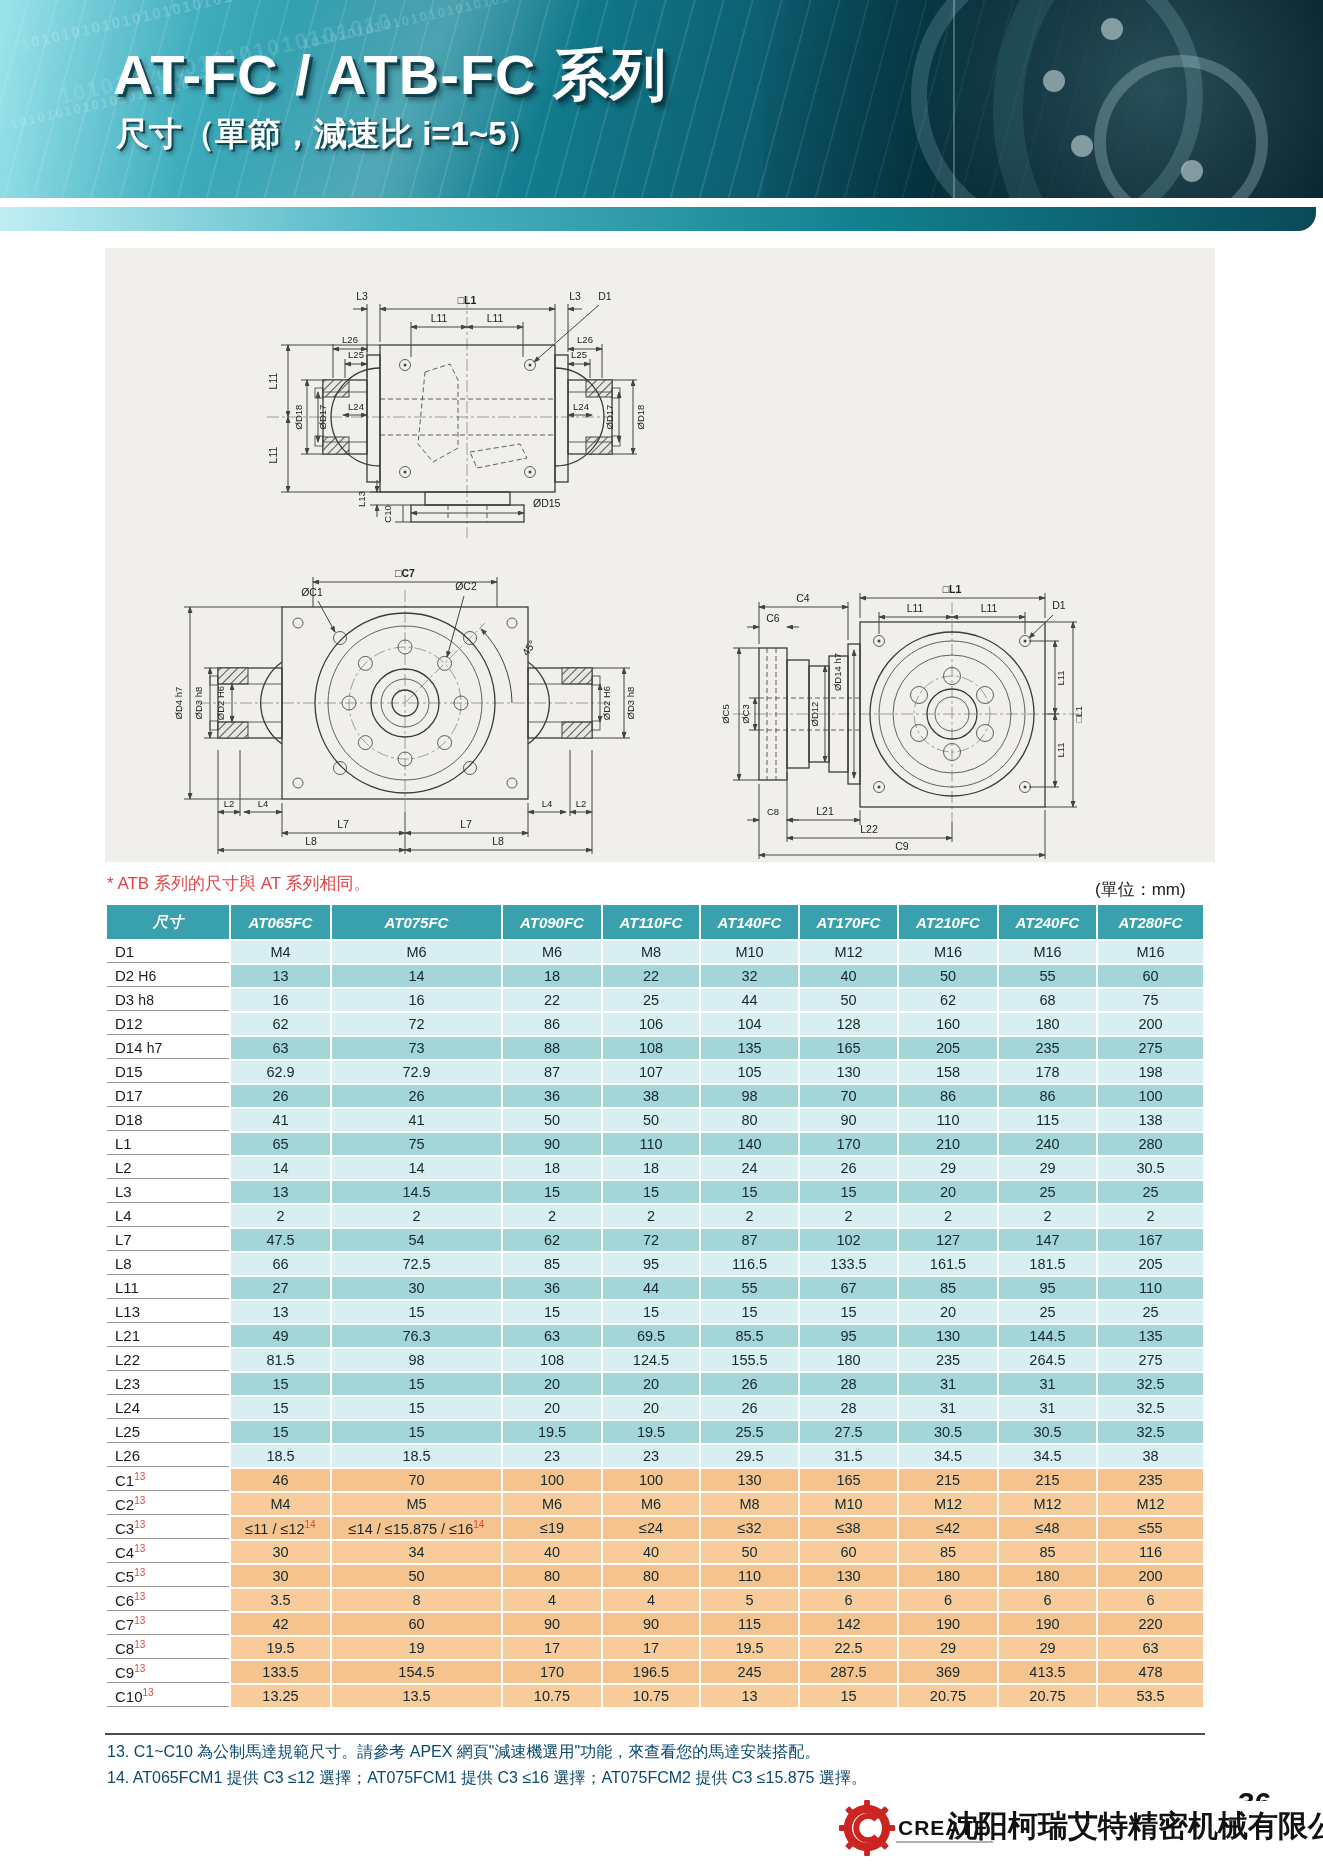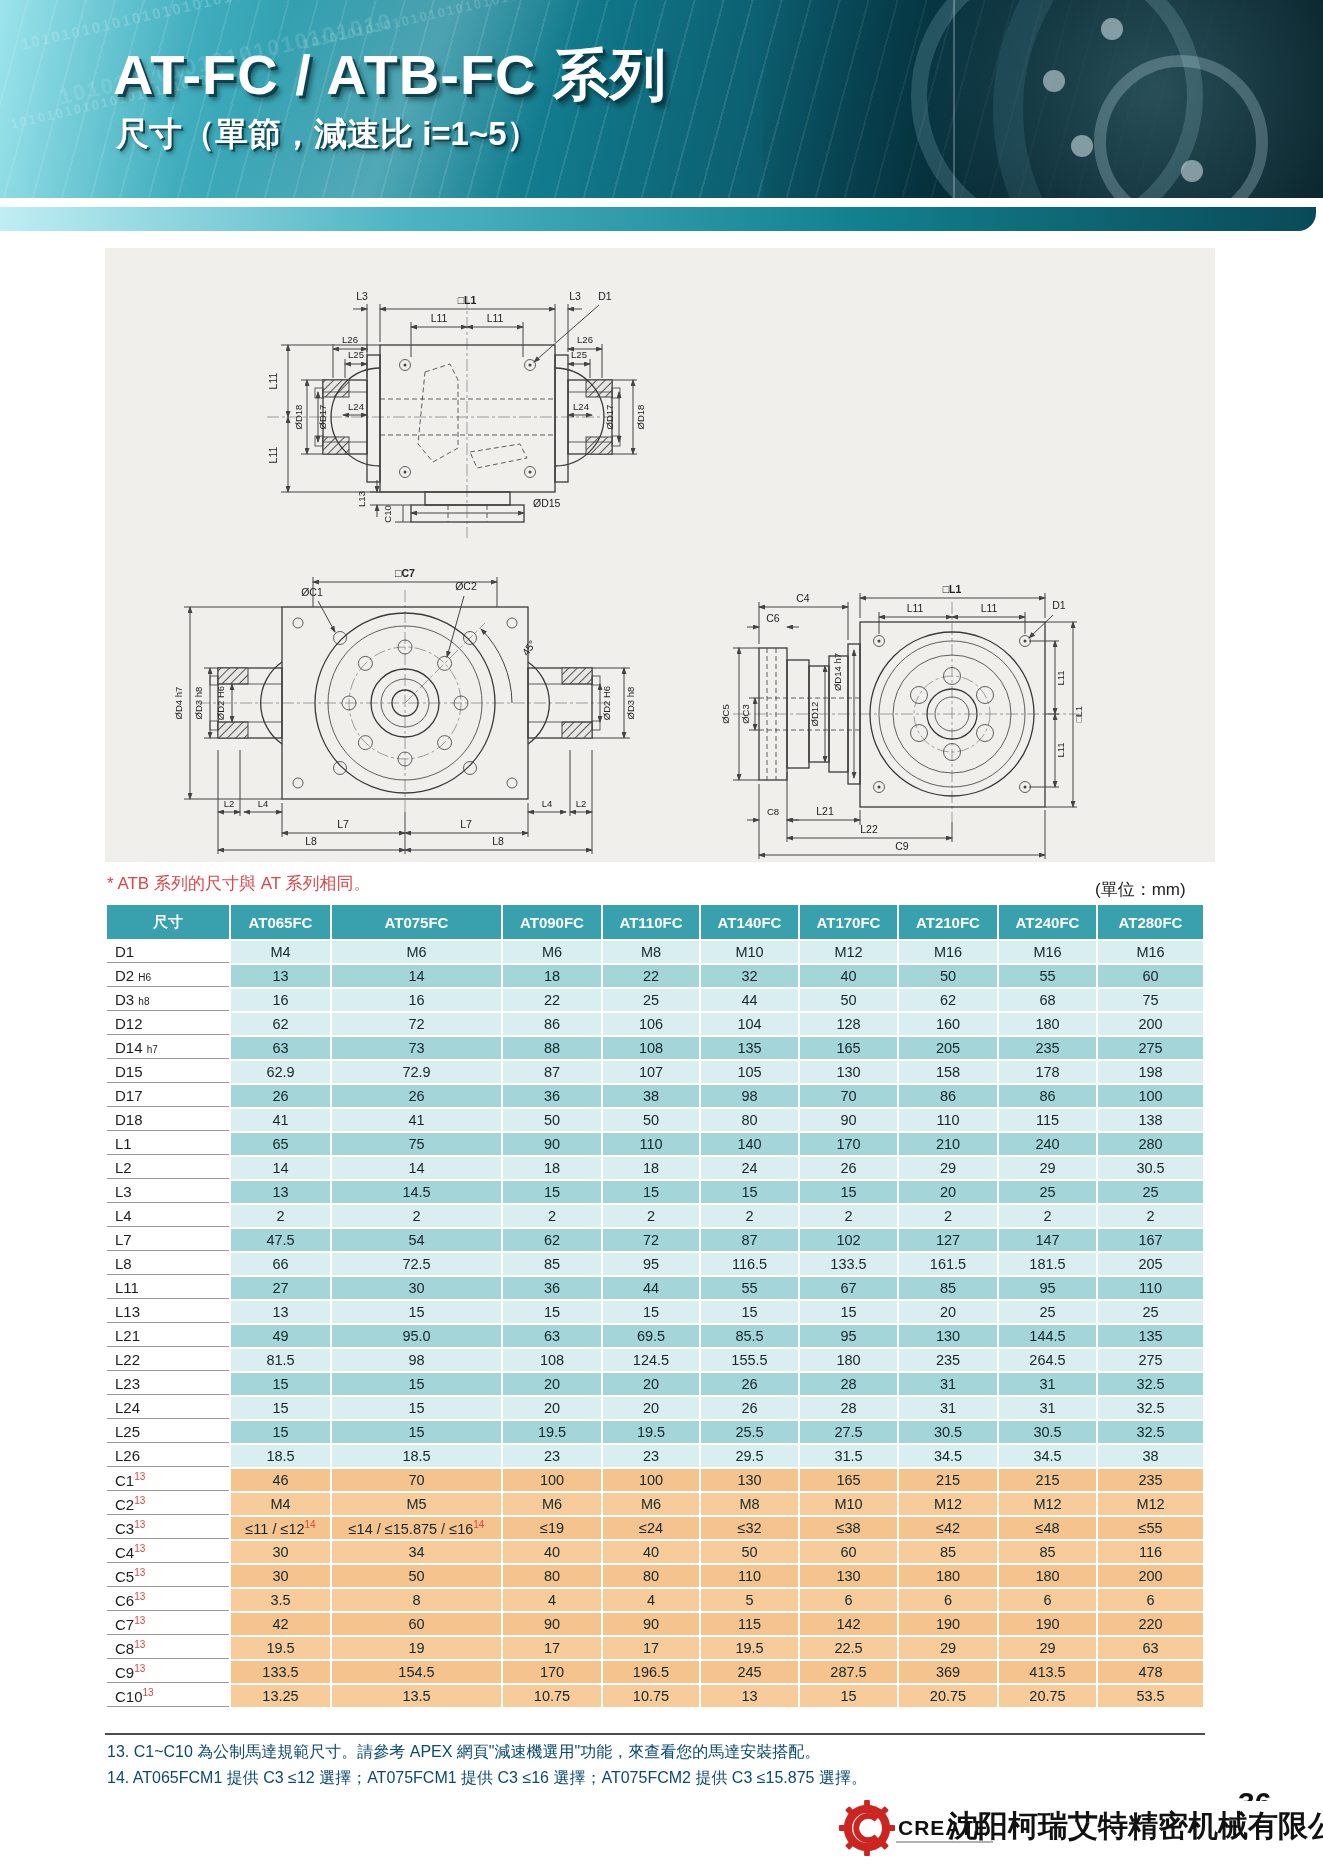--- a/index.html
+++ b/index.html
@@ -41,29 +41,29 @@
   .thin{stroke-width:.8;}
   .dash{stroke-dasharray:5 3;}
   .dl{stroke:#444;stroke-width:1;fill:none;}
   .cl{stroke:#888;stroke-width:.8;fill:none;stroke-dasharray:12 3 3 3;}
   
   .note-atb{position:absolute;left:107px;top:872px;font-size:17px;color:#e04545;}
   .note-unit{position:absolute;left:1095px;top:878px;font-size:17px;color:#222;text-align:center;}
   
   table.dim{position:absolute;left:105px;top:903px;border-collapse:separate;border-spacing:2px;
     table-layout:fixed;width:1100px;}
-  table.dim th.col{background:#38a1ad;color:#fff;font-size:15px;font-weight:bold;height:32px;text-align:center;}
+  table.dim th.col{background:#38a1ad;color:#fff;font-size:15px;font-weight:bold;height:32px;text-align:center;font-style:italic;}
   table.dim th.lbl{background:#fff;color:#1d1d1d;font-size:15px;font-weight:normal;text-align:left;
     padding-left:8px;border-bottom:1px solid #9a9a9a;}
   table.dim td{font-size:14.5px;color:#14282c;text-align:center;height:22px;padding:0;}
   td.teal-light{background:#d9eef0;}
   td.teal-dark{background:#a3d5d9;}
   td.or-light{background:#f8cb9b;}
   td.or-dark{background:#f5c38d;}
-  .sub{font-size:10px;margin-top:8px;}
+  .sub{font-size:14px;margin-top:8px;}
   sup.ftn{color:#e04545;font-size:10px;}
   .tbl-bottom{position:absolute;left:105px;top:1733px;width:1100px;height:2px;background:#4d4d4d;}
   
   .fn{position:absolute;left:107px;font-size:16px;color:#0c4a6e;}
   .fn1{top:1742px;} .fn2{top:1768px;}
   
   .pageno{position:absolute;left:1238px;top:1786px;width:60px;height:15px;overflow:hidden;}
   .pageno span{font-size:30px;font-weight:bold;color:#111;}
   .logo{position:absolute;left:838px;top:1798px;width:470px;height:62px;}
   .logo .create{position:absolute;left:58px;top:18px;font-size:21px;font-weight:bold;color:#111;
@@ -643,21 +643,21 @@
           <td class="teal-light">15</td>
           <td class="teal-light">15</td>
           <td class="teal-light">15</td>
           <td class="teal-light">20</td>
           <td class="teal-light">25</td>
           <td class="teal-light">25</td>
         </tr>
         <tr>
           <th class="lbl">L21</th>
           <td class="teal-dark">49</td>
-          <td class="teal-dark">95.0</td>
+          <td class="teal-dark">76.3</td>
           <td class="teal-dark">63</td>
           <td class="teal-dark">69.5</td>
           <td class="teal-dark">85.5</td>
           <td class="teal-dark">95</td>
           <td class="teal-dark">130</td>
           <td class="teal-dark">144.5</td>
           <td class="teal-dark">135</td>
         </tr>
         <tr>
           <th class="lbl">L22</th>

